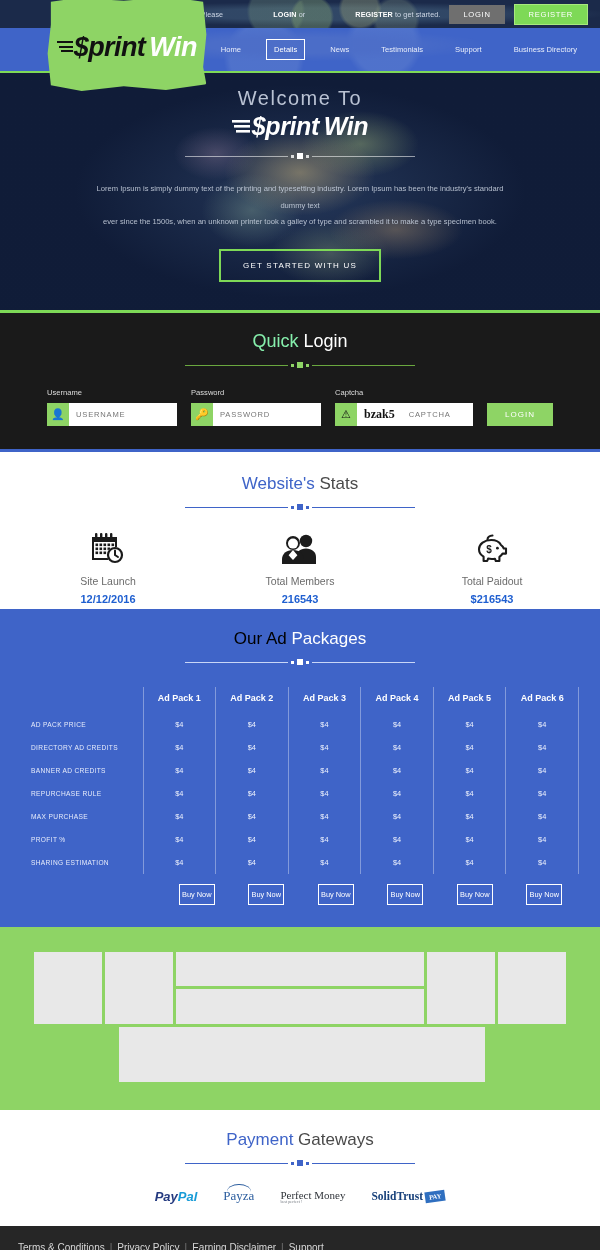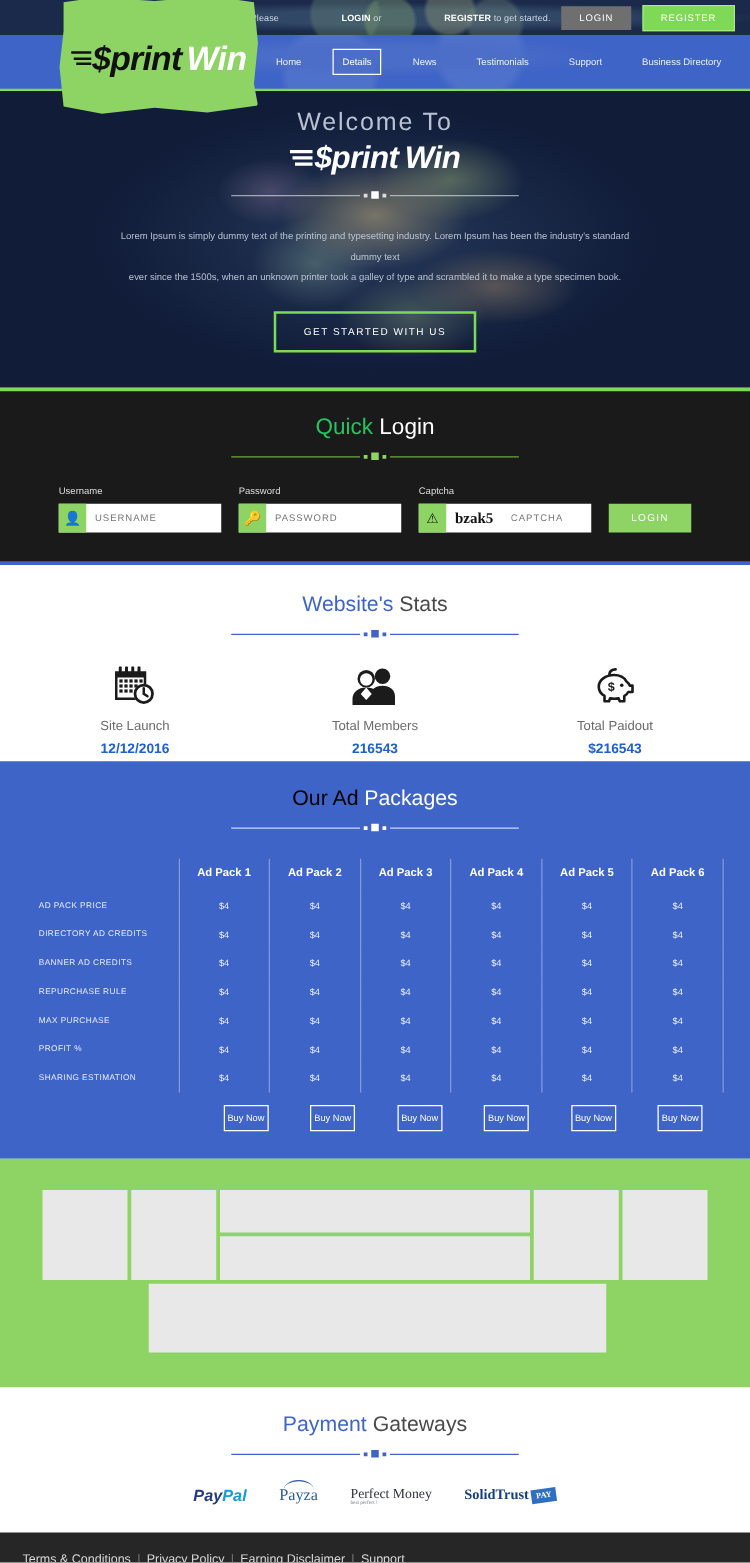--- a/index.html
+++ b/index.html
@@ -159,21 +159,21 @@
     font-family:"Liberation Sans", sans-serif;
   }
 
   
   .quicklogin {
     position:relative; background:#1a1a1a; height:142px;
     border-top:3px solid #7ed957; border-bottom:3px solid #3f64c8;
     padding-top:18px;
   }
   .ql-title { text-align:center; font-size:18px; }
-  .ql-title .g { color:#22c55e; }
+  .ql-title .g { color:#86efac; }
   .ql-title .w { color:#ffffff; }
   .divider.green .line { background:#6aa83f; opacity:1; }
   .divider.green .dot { background:#8ed465; opacity:1; }
   .divider.green .sq  { background:#8ed465; }
   .divider.center { margin:10px auto 0; }
   .ql-form {
     display:flex; align-items:flex-end; justify-content:center;
     gap:14px; margin-top:20px;
   }
   .ql-field { display:flex; flex-direction:column; }

